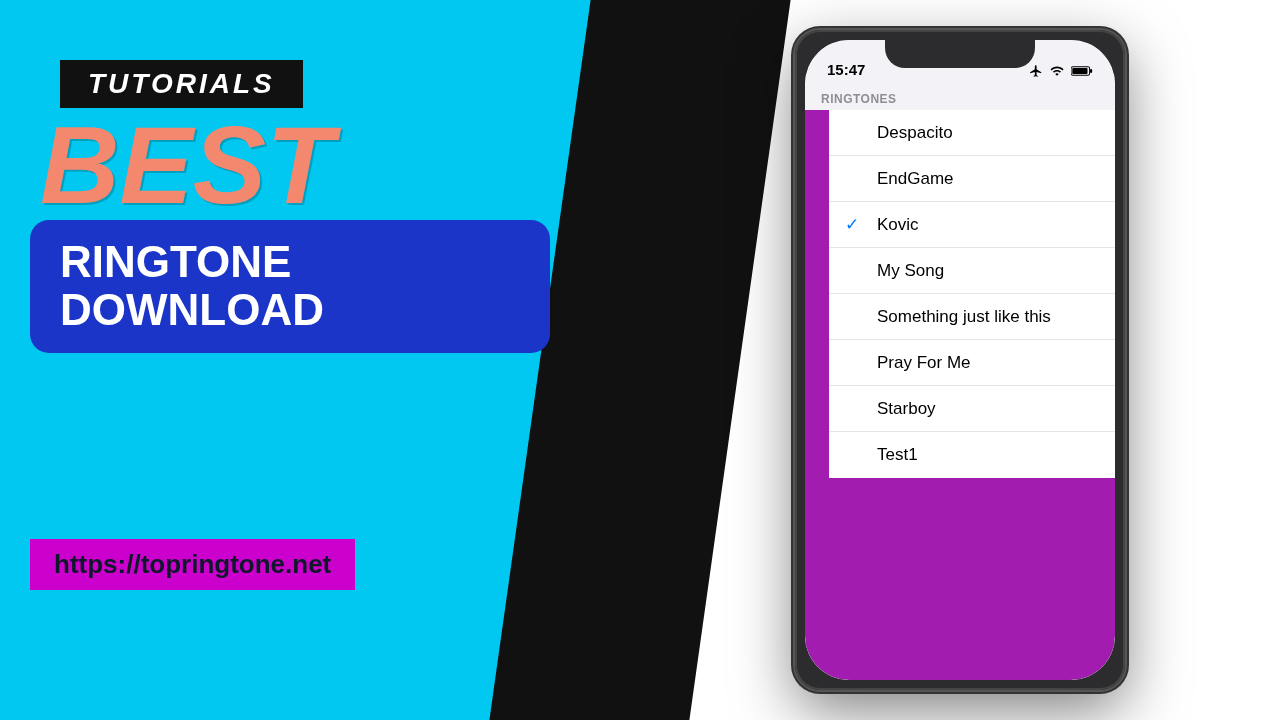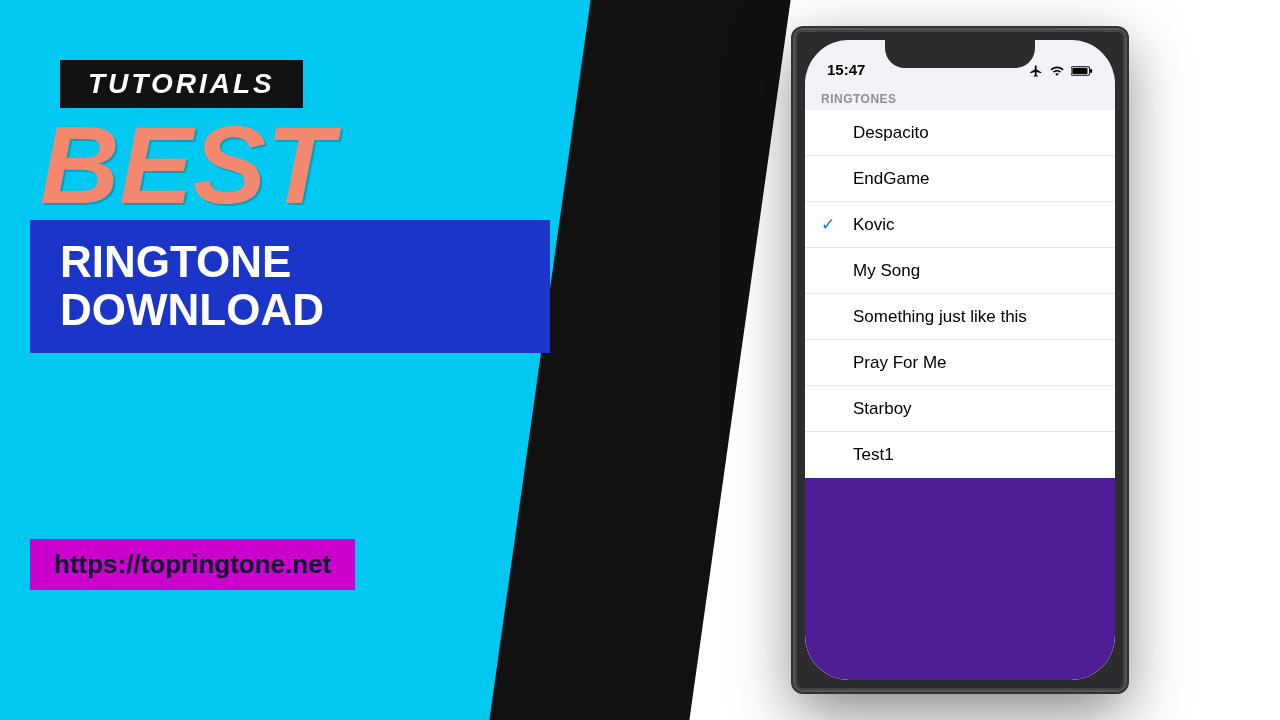--- a/index.html
+++ b/index.html
@@ -68,20 +68,21 @@
     }
 
     .blue-box {
       position: absolute;
       top: 220px;
       left: 30px;
       width: 520px;
       background: #1a35c8;
       padding: 18px 30px 18px 30px;
       z-index: 3;
+      border-radius: 19px;
     }
     .blue-box span {
       font-size: 44px;
       font-weight: 900;
       color: #fff;
       text-transform: uppercase;
       line-height: 1.1;
       display: block;
     }
 
@@ -123,21 +124,21 @@
       transform: skewX(-8deg);
       z-index: 1;
     }
 
     
     .iphone {
       position: relative;
       width: 330px;
       height: 660px;
       background: #2c2c2e;
-      border-radius: 8px;
+      border-radius: 25px;
       box-shadow:
         0 0 0 2px #555,
         0 0 0 4px #333,
         inset 0 0 0 2px #444,
         0 20px 60px rgba(0,0,0,0.5);
       z-index: 5;
       overflow: hidden;
       flex-shrink: 0;
     }
 
@@ -238,22 +239,23 @@
       font-size: 12px;
       font-weight: 700;
       color: #8e8e93;
       text-transform: uppercase;
       letter-spacing: 0.5px;
       background: #f2f2f7;
     }
 
     
     .ringtone-list {
-      background: #4c1d95;
+      background: #a21caf;
       flex: 1;
+      padding-left: 24px;
     }
 
     .list-item {
       display: flex;
       align-items: center;
       padding: 12px 16px;
       border-bottom: 1px solid #e5e5ea;
       background: #fff;
       min-height: 46px;
       position: relative;

